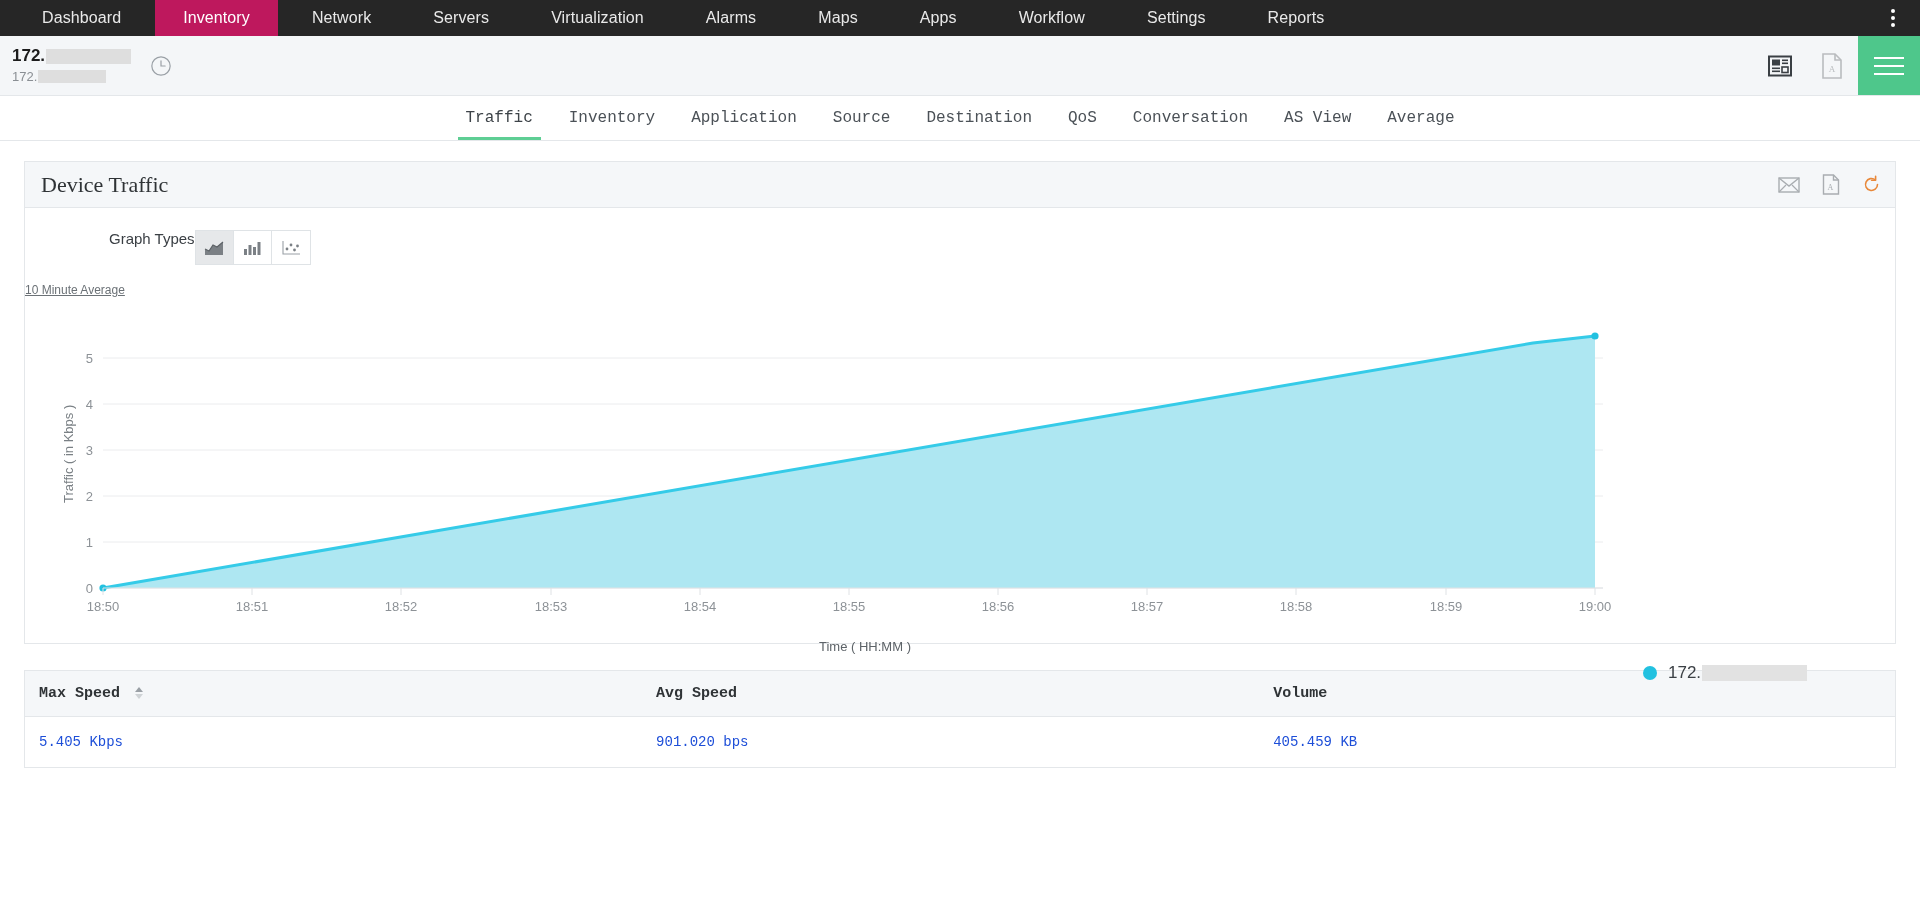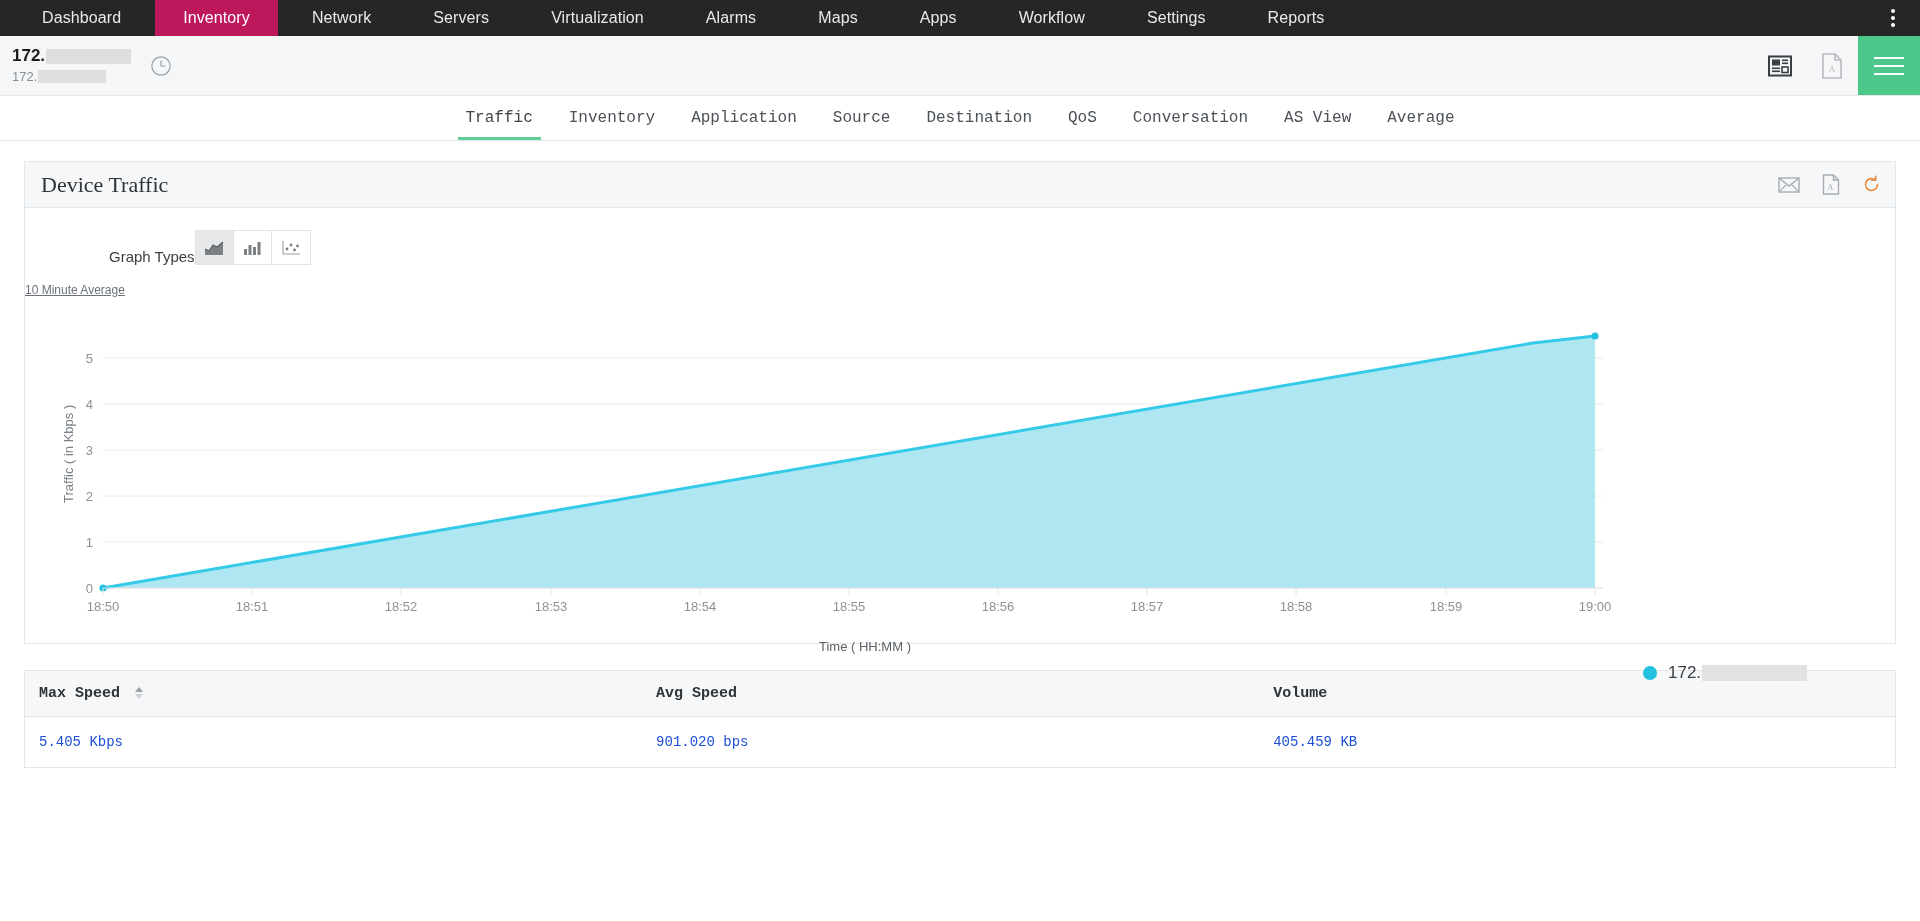--- a/index.html
+++ b/index.html
@@ -127,21 +127,21 @@
   .panel-actions {
     position: absolute; right: 14px; top: 0; bottom: 0;
     display: flex; align-items: center; gap: 22px;
   }
   .pa-btn { cursor: pointer; display: flex; align-items: center; }
 
   .panel-body { padding: 0; }
 
   
   .graph-types-row {
-    display: flex; align-items: flex-end; gap: 0;
+    display: flex; align-items: flex-start; gap: 0;
     padding: 22px 0 0 84px;
   }
   .gt-label { font-size: 15px; color: #3a3f44; }
   .gt-group { display: flex; border: 1px solid #dfe3e6; }
   .gt-btn {
     width: 38px; height: 33px;
     display: flex; align-items: center; justify-content: center;
     border-right: 1px solid #dfe3e6;
     background: #ffffff; cursor: pointer;
   }

